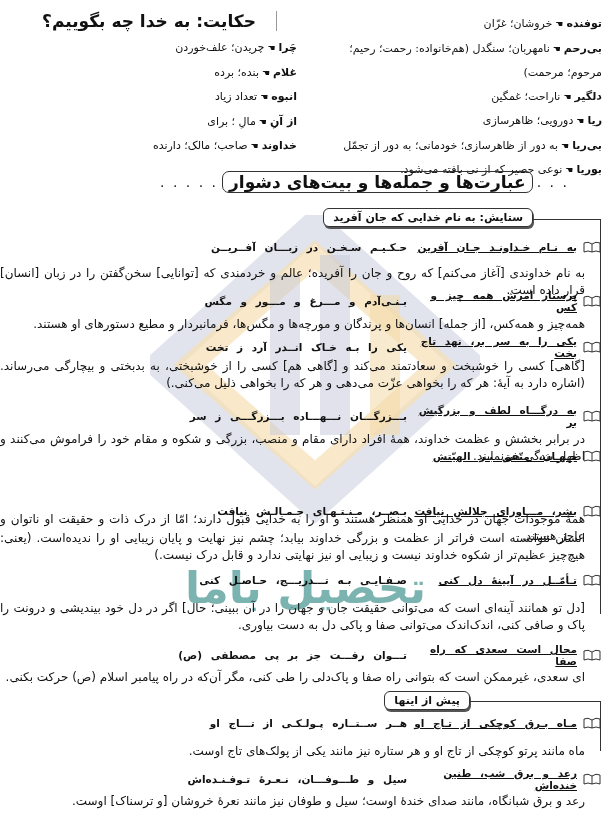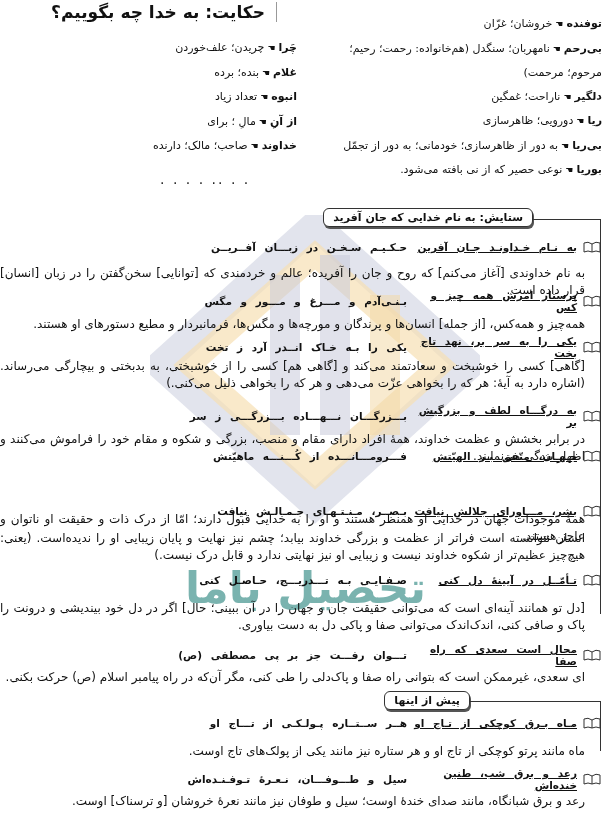--- a/index.html
+++ b/index.html
@@ -8,21 +8,21 @@
     font-family:"DejaVu Sans", sans-serif; color:#111; direction:rtl;
   }
   .watermark { position:absolute; left:150px; top:215px; width:330px; height:430px; z-index:0; pointer-events:none; }
   .watermark-text { position:absolute; left:185px; top:562px; font-size:44px; font-weight:bold; color:#0f766e; opacity:0.55; z-index:0; direction:rtl; }
   .layer { position:relative; z-index:1; }
   .vocab { position:absolute; top:12px; font-size:11px; line-height:23.5px; }
   .vocab.right { right:13px; width:295px; }
   .vocab.left { right:318px; width:200px; top:36px; }
   .vocab .term { font-weight:bold; }
   .vocab .arrow { display:inline-block; margin:0 3px; font-size:9px; }
-  .story-title { position:absolute; right:338px; top:2px; font-size:17px; font-weight:bold; border-right:1.5px solid #999; padding-right:11px; }
+  .story-title { position:absolute; right:338px; top:11px; font-size:17px; font-weight:bold; border-right:1.5px solid #999; padding-right:20px; }
   .section-banner { position:absolute; top:171px; left:160px; display:flex; align-items:center; direction:ltr; }
   .section-banner .dots { font-size:14px; letter-spacing:2px; color:#222; }
   .section-banner .box { border:1.6px solid #333; border-radius:7px; padding:0 6px; font-size:17px; font-weight:bold; margin:0 4px; direction:rtl; }
   .subhead { position:absolute; display:flex; align-items:center; direction:rtl; }
   .subhead .tag { border:1.4px solid #333; border-radius:6px; padding:2px 9px; font-size:11px; font-weight:bold; box-shadow:1px 2px 0 #555; background:#fff; }
   .frame-line { position:absolute; width:1.4px; background:#333; }
   .frame-top { position:absolute; height:1.4px; background:#333; }
   .verse { position:absolute; right:14px; display:flex; align-items:center; font-weight:bold; font-size:10.5px; word-spacing:5px; }
   .verse .book { width:18px; height:12px; margin-left:6px; display:inline-block; }
   .verse .h1 { width:170px;text-decoration:underline; }
@@ -58,20 +58,21 @@
   <div class="vocab left">
     <div><span class="term">چَرا</span><span class="arrow">☚</span><span>چریدن؛ علف‌خوردن</span></div>
     <div><span class="term">غلام</span><span class="arrow">☚</span><span>بنده؛ برده</span></div>
     <div><span class="term">انبوه</span><span class="arrow">☚</span><span>تعداد زیاد</span></div>
     <div><span class="term">از آنِ</span><span class="arrow">☚</span><span>مالِ ؛ برای</span></div>
     <div><span class="term">خداوند</span><span class="arrow">☚</span><span>صاحب؛ مالک؛ دارنده</span></div>
   </div>
 
   <div class="section-banner">
     <span class="dots">. . . . .</span>
+    <span class="box">عبارت‌ها و جمله‌ها و بیت‌های دشوار</span>
     <span class="dots">. . .</span>
   </div>
 
   <div class="subhead" style="right:82px; top:208px;">
     <span class="tag">ستایش: به نام خدایی که جان آفرید</span>
   </div>
   <div class="frame-top" style="right:14px; width:68px; top:219px;"></div>
   <div class="frame-line" style="right:14px; top:219px; height:395px;"></div>
 
   <div class="verse" style="top:241px;">
@@ -113,21 +114,20 @@
       <span class="h2">بـــزرگـــان نـــهـــاده بـــزرگـــی ز سر</span>
   </div>
   <div class="prose" style="top:431px;">در برابر بخشش و عظمت خداوند، همهٔ افراد دارای مقام و منصب، بزرگی و شکوه و مقام خود را فراموش می‌کنند و اظهار بندگی می‌نمایند.</div>
 
   <div class="verse" style="top:450px;">
     <span class="book"><svg viewBox="0 0 18 12" width="18" height="12">
           <path d="M1 2 Q5 0 9 3 Q13 0 17 2 L17 11 Q13 9 9 11 Q5 9 1 11 Z" fill="none" stroke="#333" stroke-width="1"></path>
           <line x1="9" y1="3" x2="9" y2="11" stroke="#333" stroke-width="1"></line>
         </svg></span>
     <span class="h1">جـهـان، متّفق بـر الهیّتش</span>
-      <span class="h2">فـــرومـــانـــده از کُـــنـــه ماهیّتش</span>
   </div>
   <div class="prose" style="top:476px;margin-top:35px;">همهٔ موجودات جهان در خدایی او همنظر هستند و او را به خدایی قبول دارند؛ امّا از درک ذات و حقیقت او ناتوان و عاجز هستند.</div>
 
   <div class="verse" style="top:505px;">
     <span class="book"><svg viewBox="0 0 18 12" width="18" height="12">
           <path d="M1 2 Q5 0 9 3 Q13 0 17 2 L17 11 Q13 9 9 11 Q5 9 1 11 Z" fill="none" stroke="#333" stroke-width="1"></path>
           <line x1="9" y1="3" x2="9" y2="11" stroke="#333" stroke-width="1"></line>
         </svg></span>
     <span class="h1">بشر، مـــاورای جلالش نیافت</span>
       <span class="h2">بـصــر، مـنـتـهـای جـمـالـش نیافت</span>

